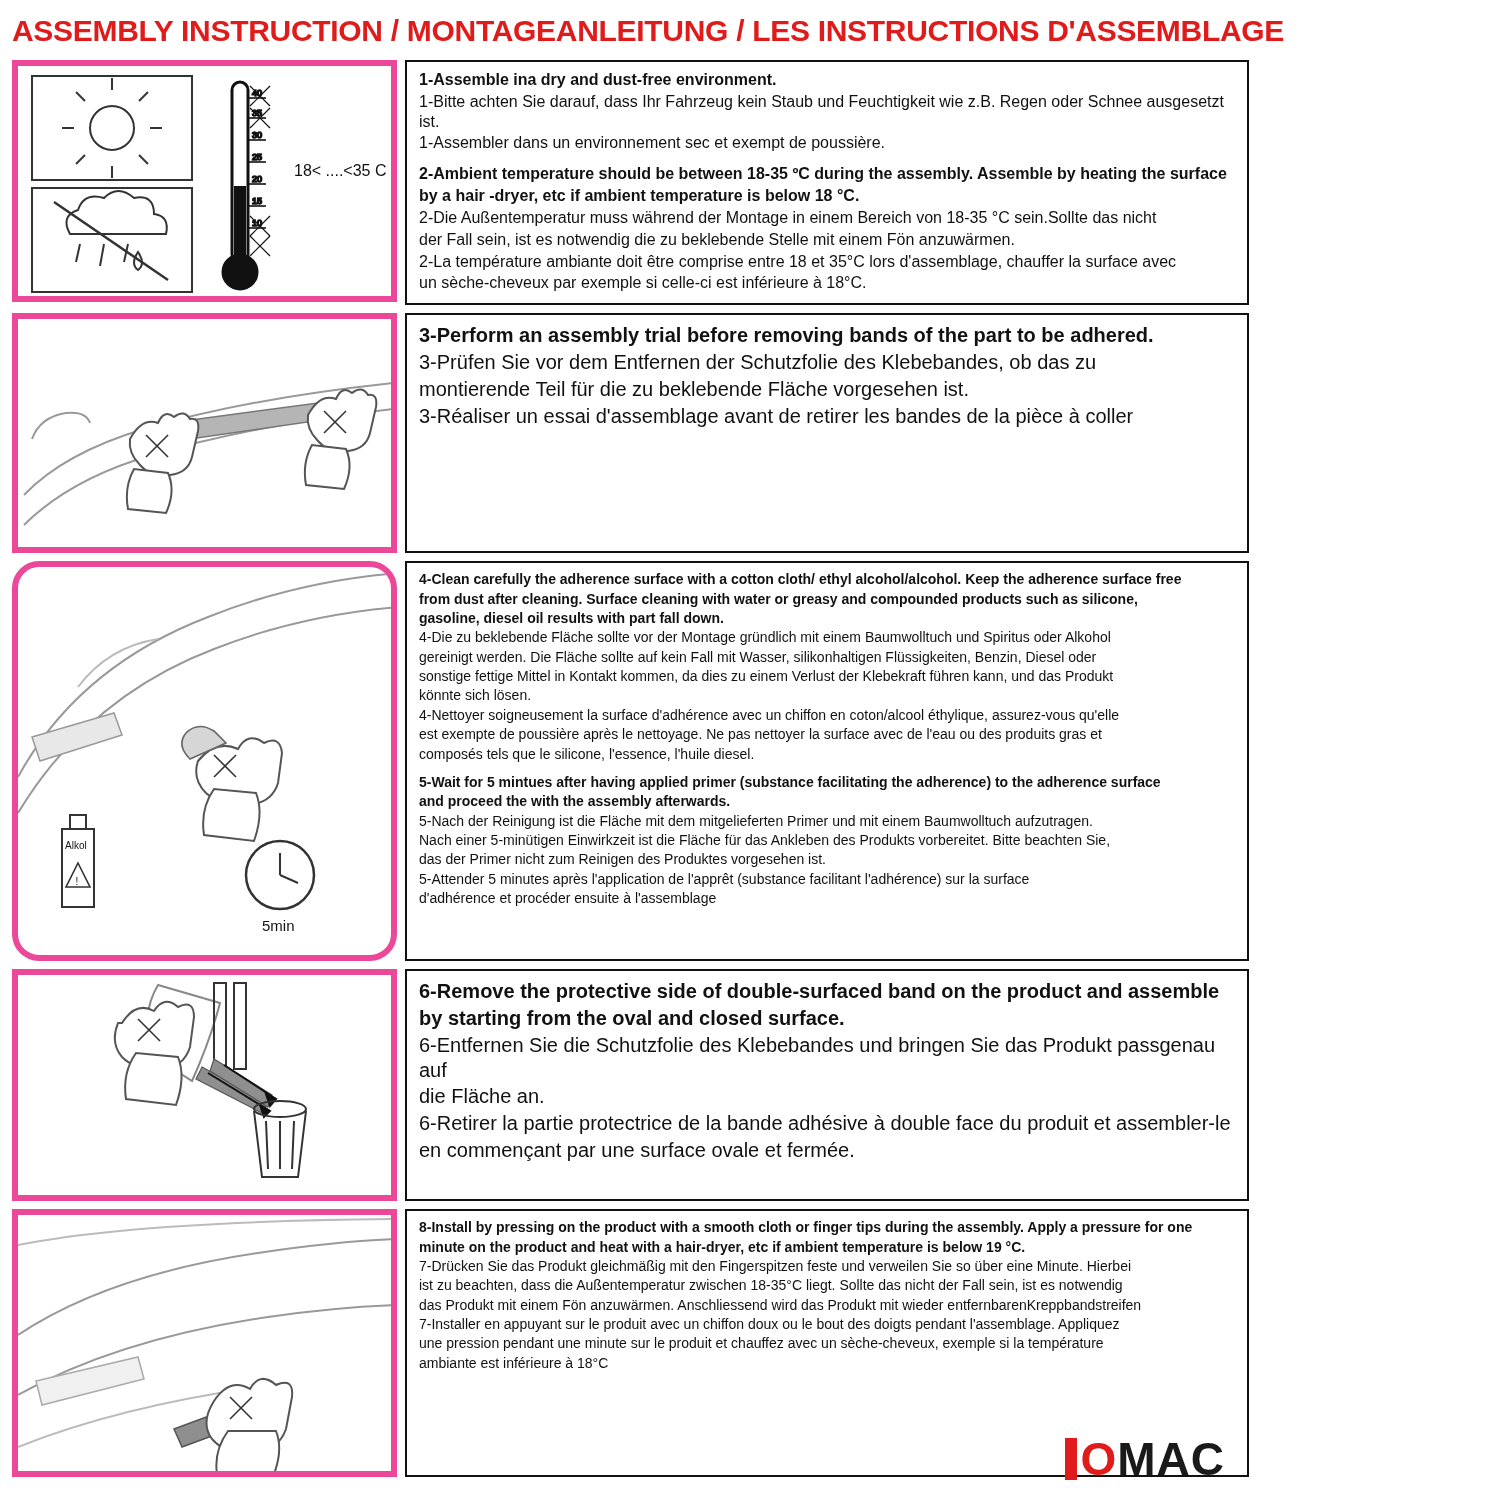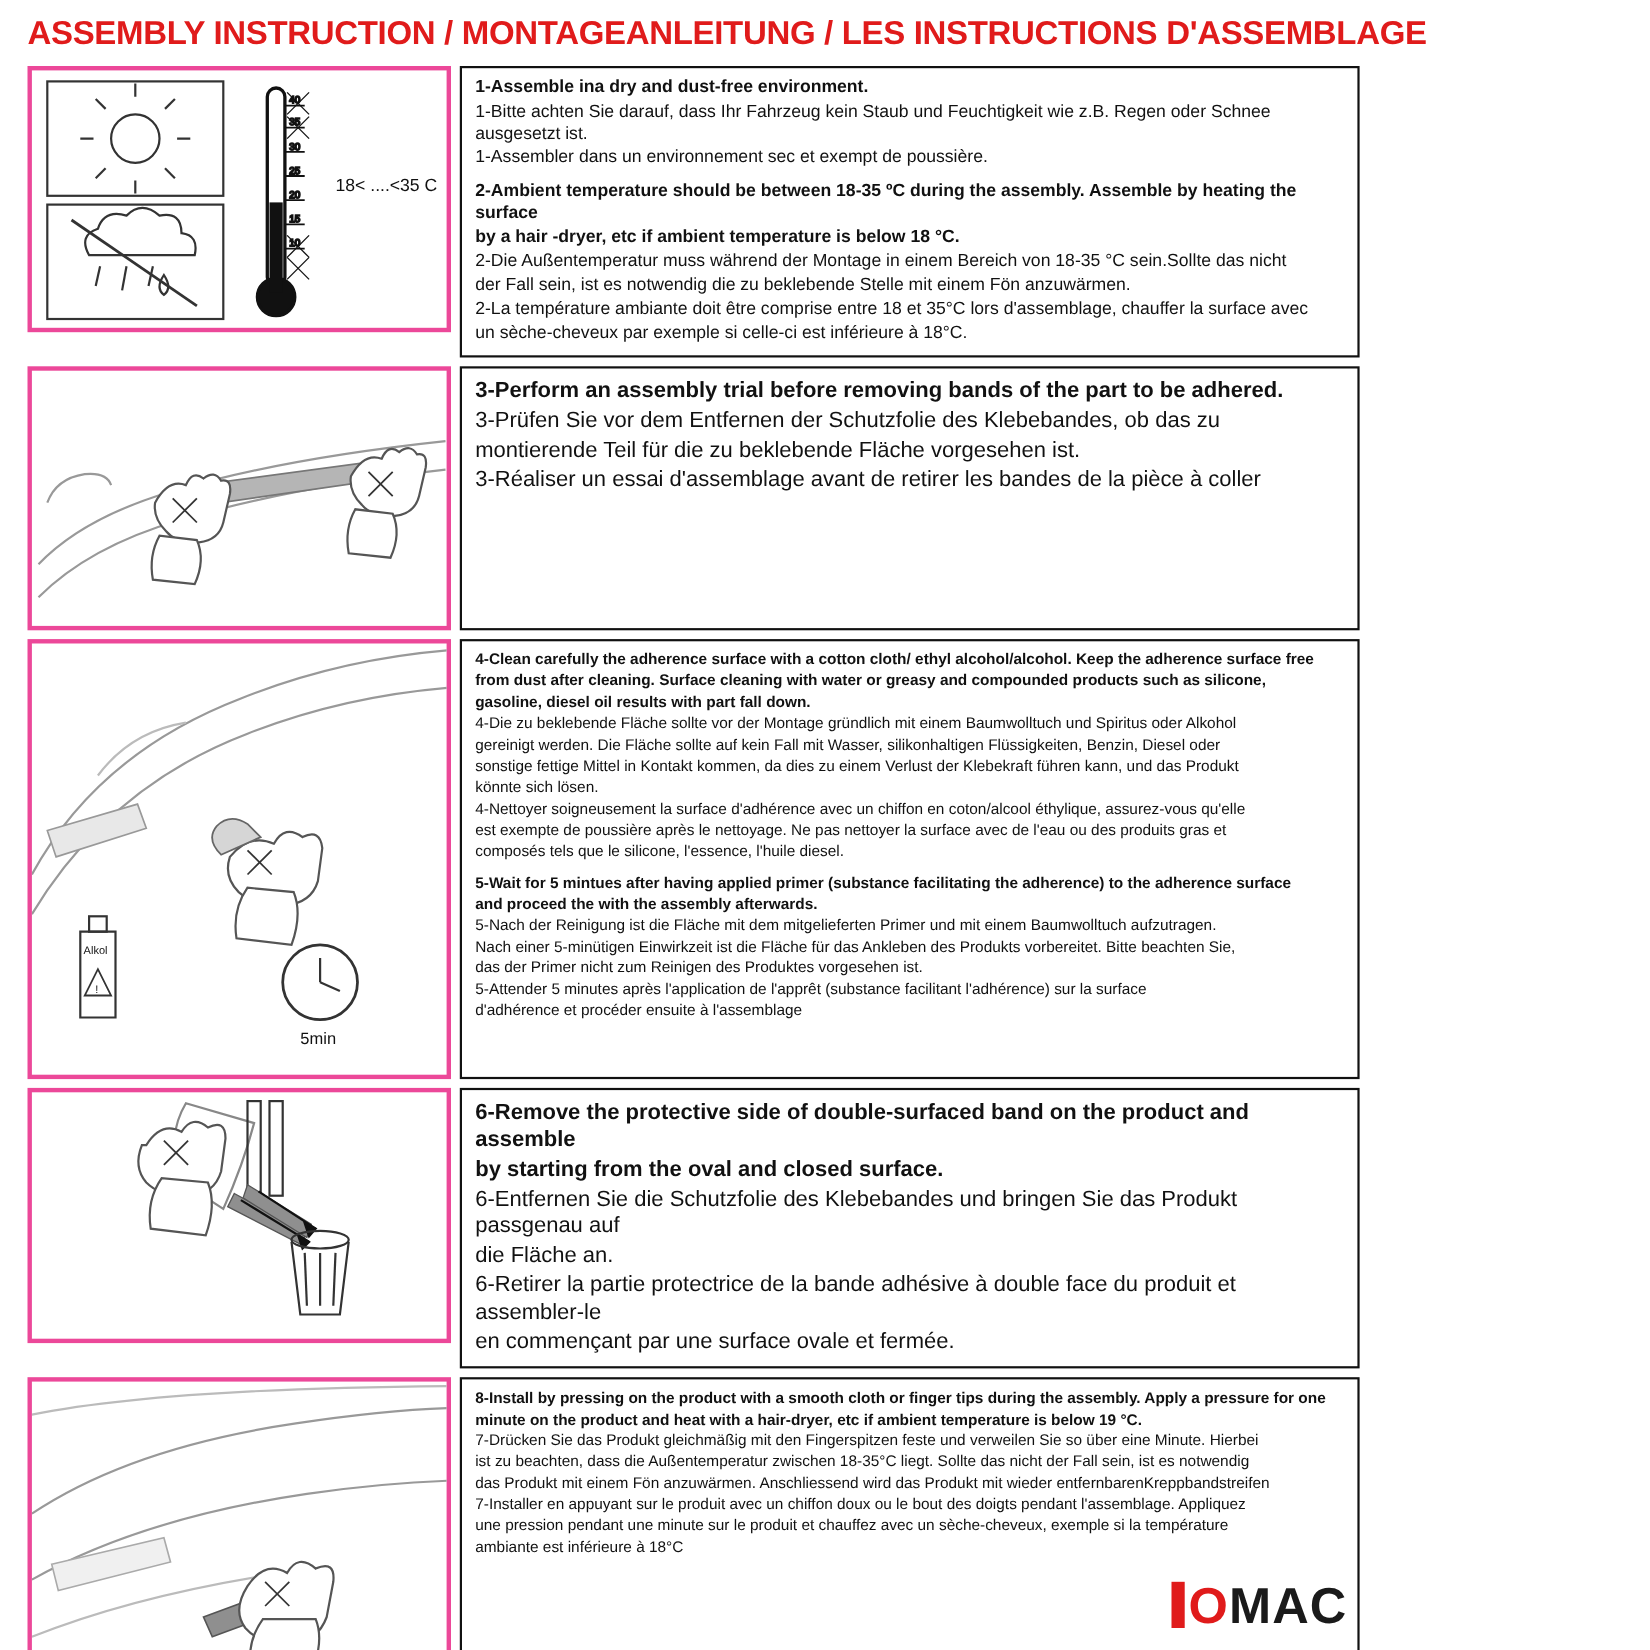--- a/index.html
+++ b/index.html
@@ -4,35 +4,35 @@
 <style>
   * { box-sizing: border-box; }
   html, body { margin: 0; padding: 0; }
   body {
     width: 1500px; height: 1500px;
     background: #ffffff;
     font-family: "Liberation Sans", sans-serif;
     color: #111;
     overflow: hidden;
   }
-  .page { width: 1261px; height: 1500px; position: relative; padding: 0 25px; }
+  .page { width: 1261px; height: 1500px; position: relative; padding: 0 12px; }
 
   .title {
     color: #e01b1b;
     font-weight: bold;
     font-size: 30px;
     letter-spacing: -0.3px;
     padding: 14px 0 12px 0;
     white-space: nowrap;
   }
 
   .row { display: flex; gap: 8px; margin-bottom: 8px; }
   .img-cell {
     width: 385px;
-    border: 4px solid #ec4899;
+    border: 6px solid #ec4899;
     position: relative;
     flex: none;
     background: #fff;
     overflow: hidden;
   }
   .text-cell {
     flex: 1;
     border: 2px solid #111;
     padding: 8px 10px 8px 12px;
     background: #fff;
@@ -42,21 +42,21 @@
 
   .p { margin: 0 0 2px 0; line-height: 1.24; }
   .p.bold { font-weight: bold; }
   .s13 { font-size: 14px; }
   .s14 { font-size: 16px; }
   .s17 { font-size: 20px; }
   .gap { height: 9px; }
 
   .row1 .img-cell { height: 242px; }
   .row2 .img-cell { height: 240px; }
-  .row3 .img-cell { height: 400px; }
+  .row3 .img-cell { height: 400px; border-radius: 27px; }
   .row4 .img-cell { height: 232px; }
   .row5 .img-cell { height: 268px; }
 
   svg { display: block; }
 
   .logo {
     position: absolute;
     right: 36px;
     bottom: 14px;
     display: flex;

